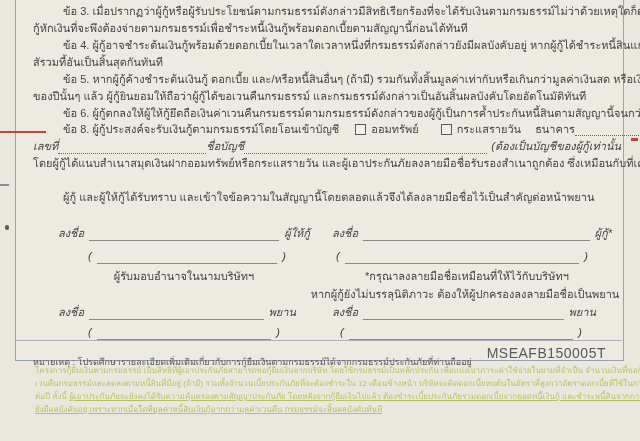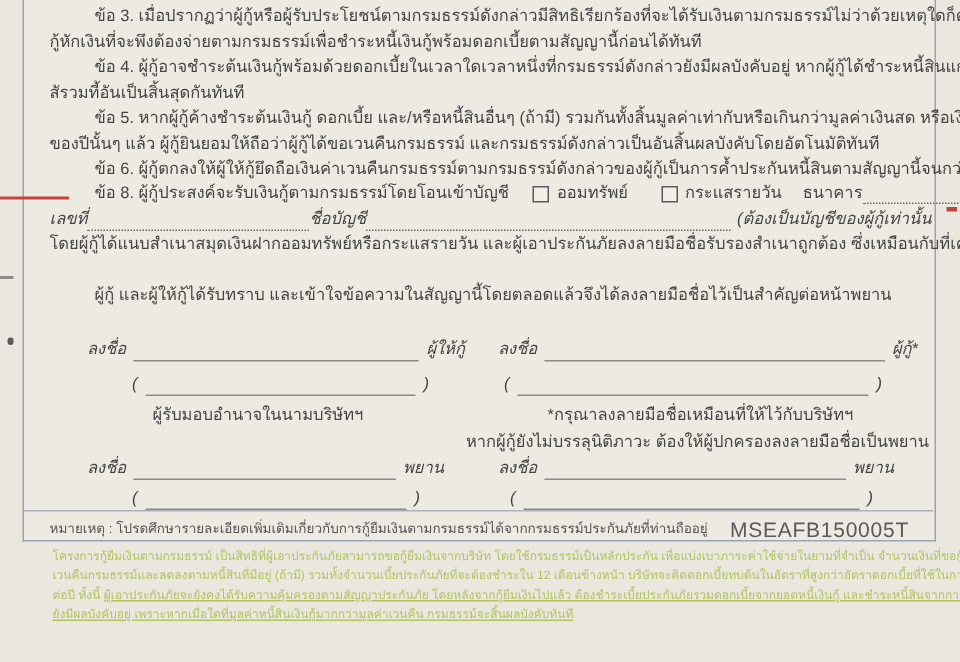--- a/index.html
+++ b/index.html
@@ -12,21 +12,21 @@
   .indent{padding-left:30px;}
   .frow{display:flex;align-items:flex-end;font-style:italic;}
   .cbrow{display:flex;align-items:center;}
   .checkbox{display:inline-block;width:9px;height:9px;border:1px solid #5a5a5a;
             background:#f2efe8;margin:0 5px 1px 0;}
   .dotfill{border-bottom:1px dotted #6a6a6a;height:12px;}
   .sigline{border-bottom:1px solid #8a8a8a;height:13px;flex:1;margin:0 5px;}
   .sig-label{font-size:11px;white-space:nowrap;}
   .caption{position:absolute;font-size:11px;text-align:center;white-space:nowrap;}
   .footer-sep{position:absolute;left:16px;top:340px;width:606px;border-top:1px solid #aab0c0;}
-  .footer-note{position:absolute;left:33px;top:345px;font-size:9px;color:#555;white-space:nowrap;text-align:center;}
+  .footer-note{position:absolute;left:33px;top:355px;font-size:9px;color:#555;white-space:nowrap;text-align:center;}
   .form-code{position:absolute;right:34px;top:345px;font-size:14px;color:#5a5a5a;
              letter-spacing:.5px;white-space:nowrap;}
   .green-line{position:absolute;left:35px;width:590px;font-size:8px;line-height:12px;
               color:#b2c45f;white-space:nowrap;}
   .green-underline{text-decoration:underline;text-decoration-color:#b2c45f;}
   .artifact{position:absolute;}
 </style>
 </head>
 <body>
 
@@ -79,21 +79,21 @@
     <span class="sig-label">(</span>
     <span class="sigline"></span>
     <span class="sig-label">)</span>
   </div>
   <div class="line frow" style="top:249px;left:336px;width:252px">
     <span class="sig-label">(</span>
     <span class="sigline"></span>
     <span class="sig-label">)</span>
   </div>
 
-  <div class="caption" style="top:267px;left:46px;width:252px">ผู้รับมอบอำนาจในนามบริษัทฯ</div>
+  <div class="caption" style="top:267px;left:58px;width:252px">ผู้รับมอบอำนาจในนามบริษัทฯ</div>
   <div class="caption" style="top:267px;left:322px;width:290px">*กรุณาลงลายมือชื่อเหมือนที่ให้ไว้กับบริษัทฯ</div>
   <div class="caption" style="top:285px;left:300px;width:330px">หากผู้กู้ยังไม่บรรลุนิติภาวะ ต้องให้ผู้ปกครองลงลายมือชื่อเป็นพยาน</div>
 
   <div class="line frow" style="top:305px;left:58px;width:238px">
     <span class="sig-label">ลงชื่อ</span>
     <span class="sigline"></span>
     <span class="sig-label">พยาน</span>
   </div>
   <div class="line frow" style="top:305px;left:332px;width:264px">
     <span class="sig-label">ลงชื่อ</span>

